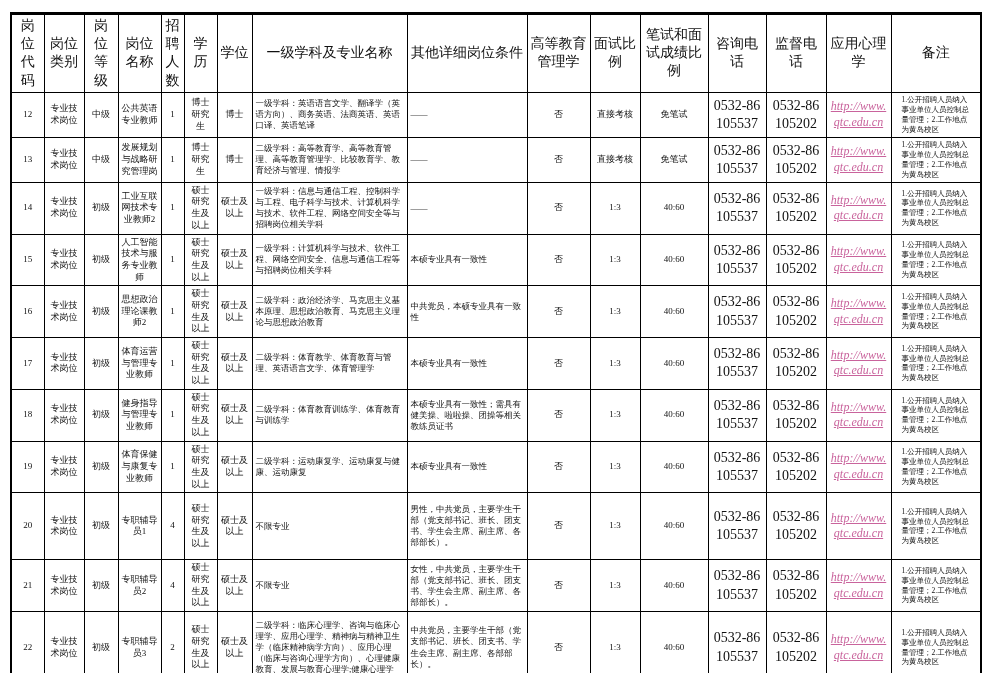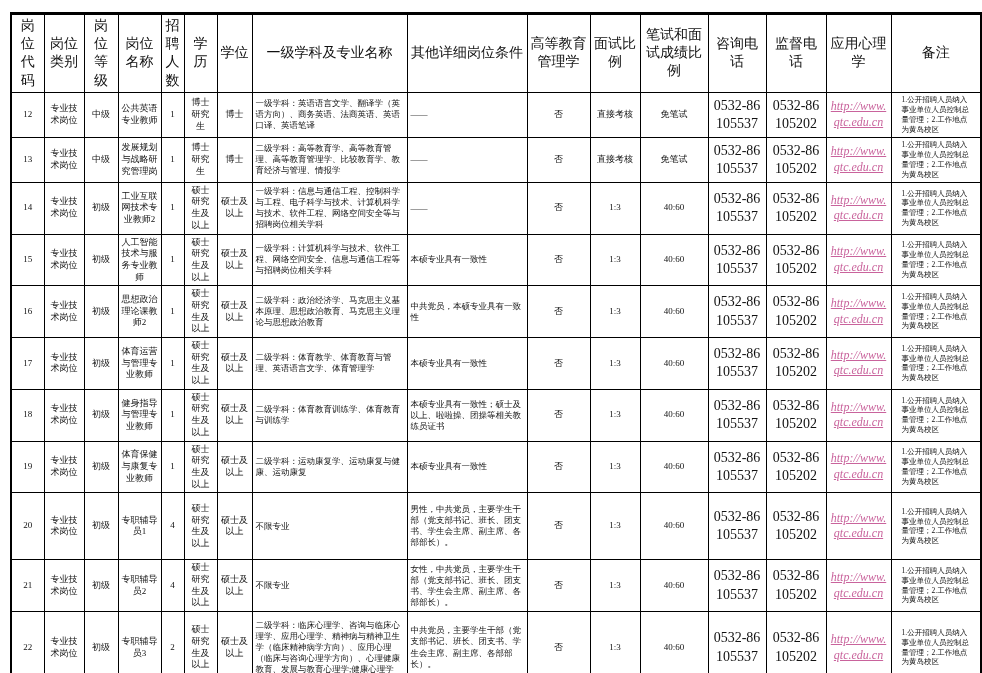--- a/index.html
+++ b/index.html
@@ -195,21 +195,21 @@
         </tr>
         <tr style="height: 45px;">
           <td class="">18</td>
           <td class="">专业技术岗位</td>
           <td class="">初级</td>
           <td class="">健身指导与管理专业教师</td>
           <td class="">1</td>
           <td class="">硕士研究生及以上</td>
           <td class="">硕士及以上</td>
           <td class="majors left">二级学科：体育教育训练学、体育教育与训练学</td>
-          <td class="conditions left">本硕专业具有一致性；硕士及以上、啦啦操、团操等相关教练员证书</td>
+          <td class="conditions left">本硕专业具有一致性；需具有健美操、啦啦操、团操等相关教练员证书</td>
           <td class="">否</td>
           <td class="">1:3</td>
           <td class="">40:60</td>
           <td class="phone">0532-86105537</td>
           <td class="phone">0532-86105202</td>
           <td class="website"><a class="site-link" style="color: rgb(201, 99, 156);">http://www.qtc.edu.cn</a></td>
           <td class="remark">1.公开招聘人员纳入事业单位人员控制总量管理；2.工作地点为黄岛校区</td>
         </tr>
         <tr style="height: 45px;">
           <td class="">19</td>

